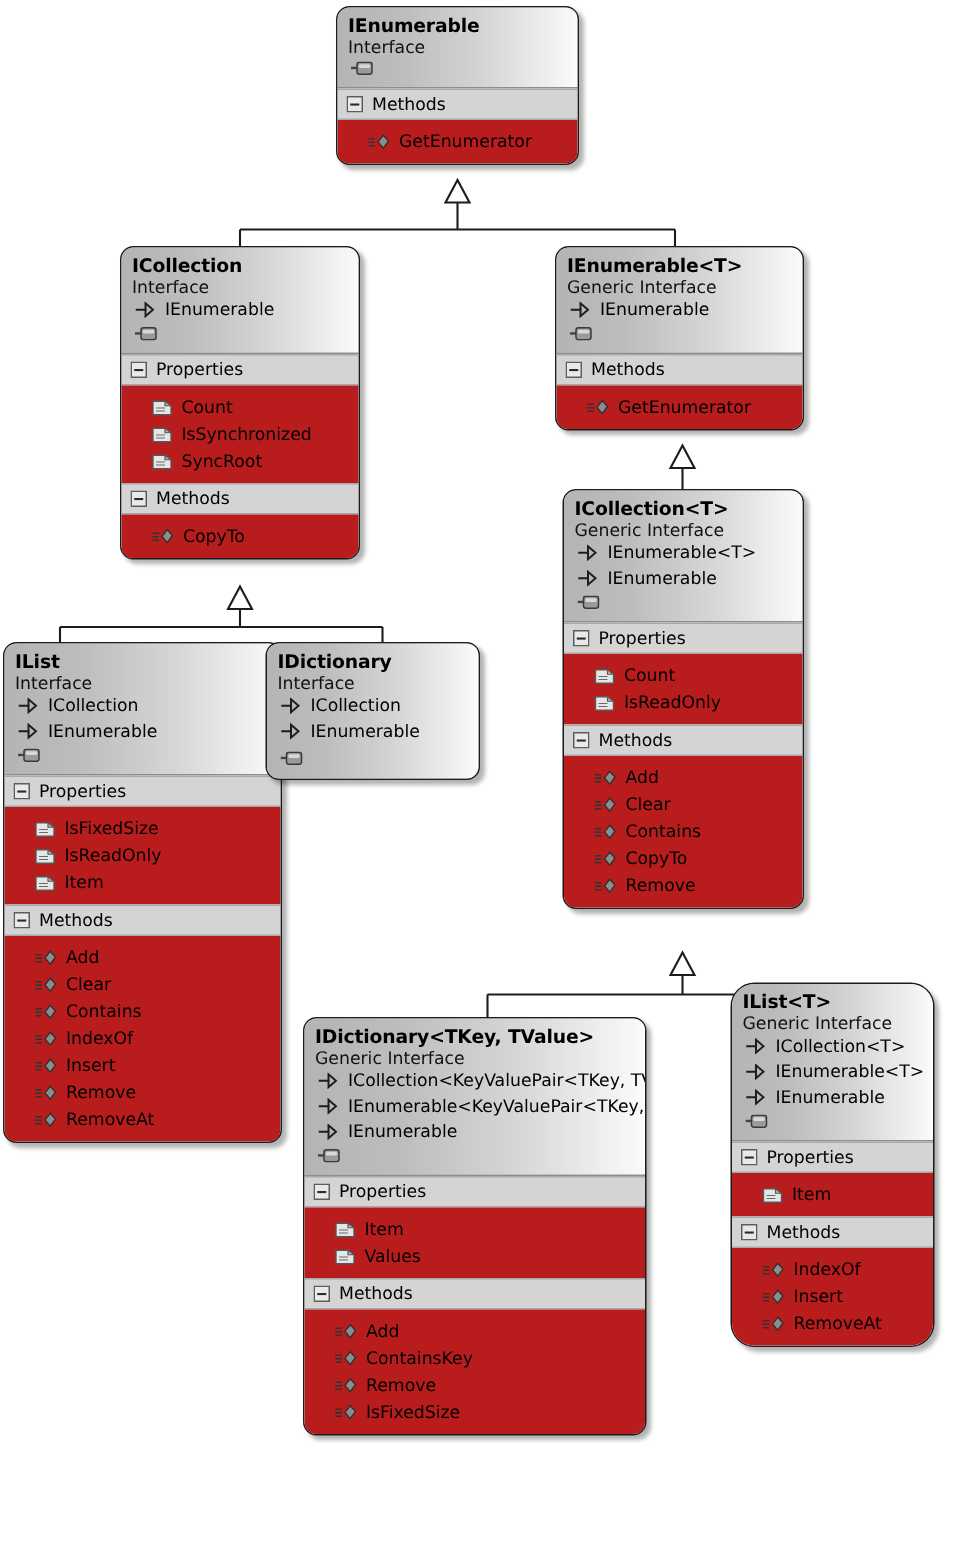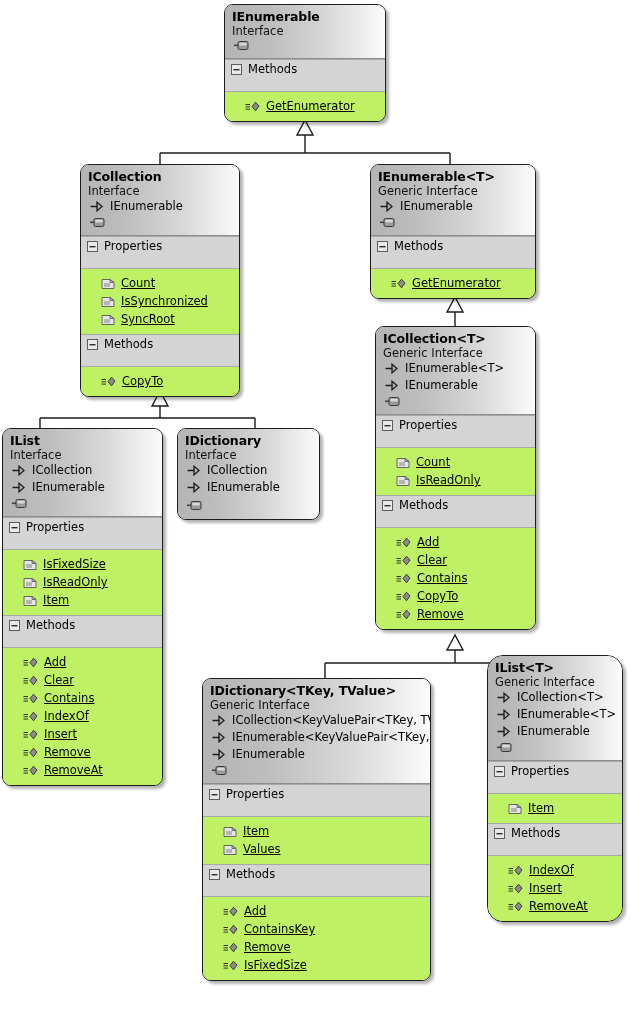--- a/index.html
+++ b/index.html
@@ -74,31 +74,30 @@
     display: flex;
     align-items: center;
     padding-left: 2px;
   }
 
   
   .uml-section {
     background: #d4d4d4;
     border-top: 1px solid #a8a8a8;
     border-bottom: 1px solid #a8a8a8;
-    padding: 2px 7px 15px 6px;
+    padding: 2px 7px 3px 6px;
     display: flex;
     align-items: center;
     gap: 6px;
     font-size: 11.5px;
     color: #000000;
   }
   .uml-members {
-    background: #bef264;
+    background: #b91c1c;
     padding: 5px 7px 6px 7px;
-    text-decoration: underline;
   }
   .member {
     display: flex;
     align-items: center;
     gap: 6px;
     font-size: 11.5px;
     color: #000000;
     line-height: 18px;
     white-space: nowrap;
     padding-left: 13px;
@@ -482,21 +481,21 @@
                 <line x1="0.5" y1="8.1" x2="5" y2="8.1"></line>
               </g>
               <path d="M10.5 1.2 L14 5 L10.5 9.8 L7 5.6 Z" fill="#8c8c8c" stroke="#2f2f2f" stroke-width="0.9"></path>
             </svg>
         </span>
         <span>Remove</span>
       </div>
     </div>
   </div>
 
-  <div class="uml-box" style="left:2px; top:428px; width:161px;">
+  <div class="uml-box" style="left:2px; top:428px; width:186px;">
     <div class="uml-head">
       <div class="uml-title">IList</div>
       <div class="uml-stereotype">Interface</div>
       <div class="uml-base">
         <span class="icon ico-arrow">
           <svg viewBox="0 0 13 11" width="13" height="11">
               <line x1="0.5" y1="5.5" x2="7.5" y2="5.5" stroke="#1d1d1d" stroke-width="1.3"></line>
               <polygon points="7,1.2 12,5.5 7,9.8" fill="none" stroke="#1d1d1d" stroke-width="1.3"></polygon>
             </svg>
         </span>

